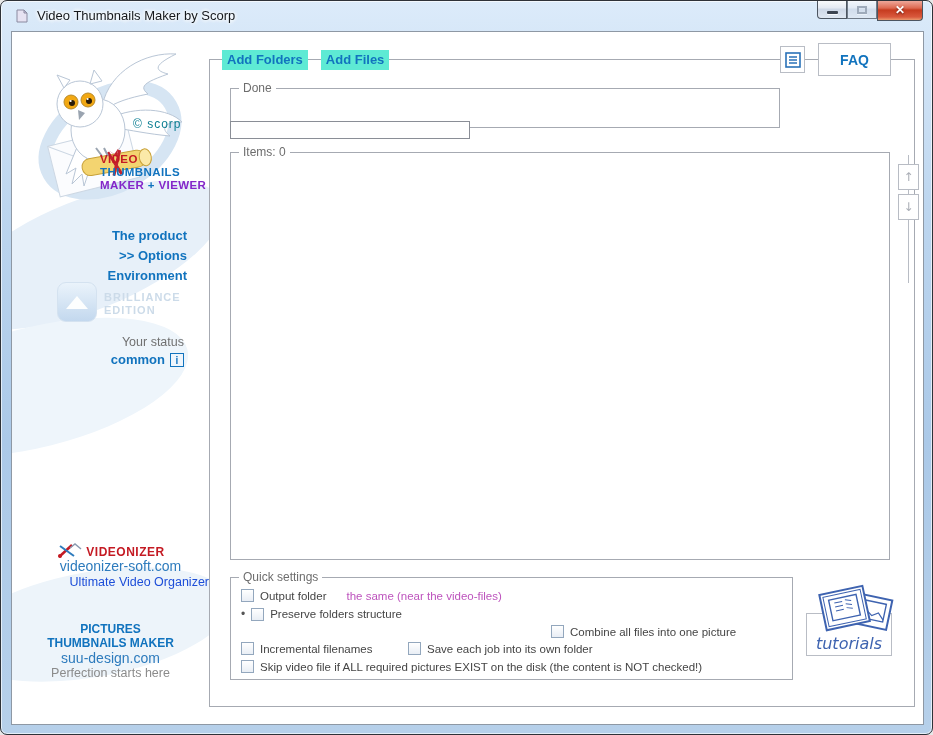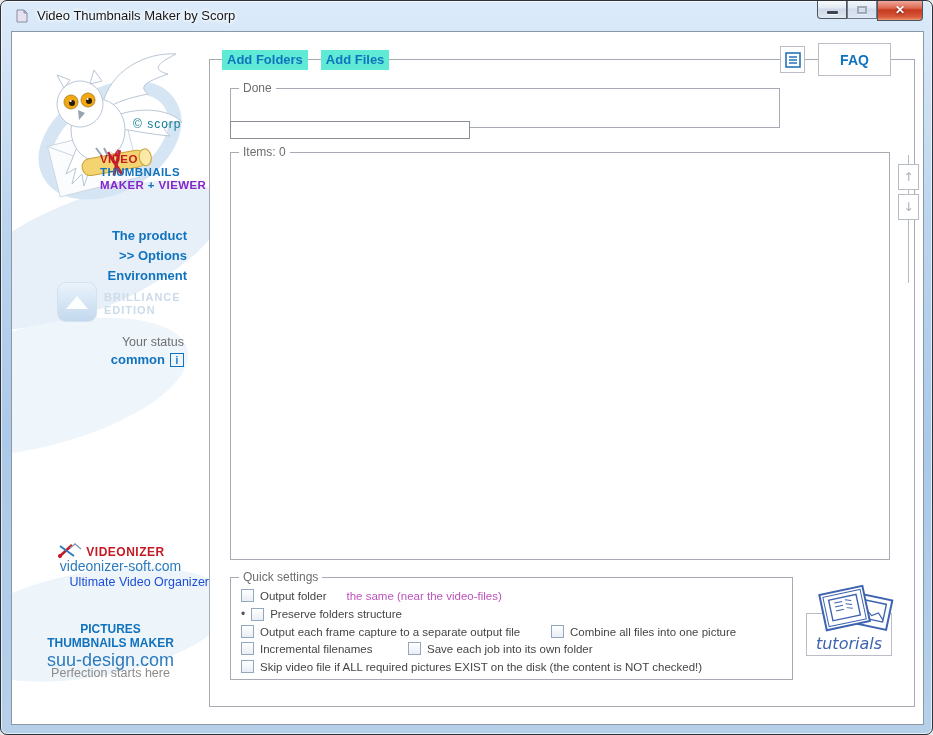--- a/index.html
+++ b/index.html
@@ -45,21 +45,21 @@
   .status-label{position:absolute;right:25px;top:303px;font-size:12.5px;color:#707070;}
   .status-row{position:absolute;right:25px;top:320px;font-size:13px;font-weight:bold;color:#1173be;display:flex;align-items:center;gap:5px;}
   .info-box{width:14px;height:14px;border:1px solid #1173be;color:#1173be;font-size:10px;font-weight:bold;
     text-align:center;line-height:13px;background:#eef5fc;cursor:pointer;}
   .vz-row{position:absolute;left:0;top:510px;width:197px;text-align:center;font-size:12px;font-weight:bold;color:#c41a23;letter-spacing:.5px;}
   .vz-row svg{vertical-align:-4px;margin-right:4px;}
   .vz-site{position:absolute;left:0;top:526px;width:197px;text-align:center;font-size:14px;color:#2d7bbd;cursor:pointer;padding-left:20px;}
   .vz-tag{position:absolute;left:0;top:543px;width:197px;text-align:right;font-size:12.5px;color:#1d4ed8;}
   .ptm1{position:absolute;left:0;top:590px;width:197px;text-align:center;font-size:12px;font-weight:bold;color:#1173be;}
   .ptm2{position:absolute;left:0;top:604px;width:197px;text-align:center;font-size:12px;font-weight:bold;color:#1173be;}
-  .ptm-site{position:absolute;left:0;top:618px;width:197px;text-align:center;font-size:18px;color:#2d7bbd;cursor:pointer;}
+  .ptm-site{position:absolute;left:0;top:618px;width:197px;text-align:center;font-size:14px;color:#2d7bbd;cursor:pointer;}
   .ptm-tag{position:absolute;left:0;top:634px;width:197px;text-align:center;font-size:12.5px;color:#8b8b8b;}
   
   .main{position:absolute;left:197px;top:27px;width:706px;height:648px;border:1px solid #a6aab2;}
   .legend-top{position:absolute;top:-10px;left:12px;display:flex;gap:13px;}
   .legend-top .lnk{background:#5eead4;padding:0 5px;font-size:13px;font-weight:bold;color:#1173be;line-height:20px;cursor:pointer;}
   .list-btn{position:absolute;top:-14px;left:570px;width:25px;height:27px;background:#fff;border:1px solid #b9bdc5;
     display:flex;align-items:center;justify-content:center;cursor:pointer;}
   .faq-btn{position:absolute;top:-17px;left:608px;width:73px;height:33px;background:#fff;border:1px solid #b9bdc5;
     display:flex;align-items:center;justify-content:center;font-size:14px;font-weight:bold;color:#1173be;cursor:pointer;}
   .gbox{position:absolute;border:1px solid #a6aab2;background:#fff;}
@@ -227,24 +227,20 @@
           <span>Output folder</span>
           <span class="magenta">the same (near the video-files)</span>
         </div>
 
         <div class="qrow" style="left:10px;top:29px;">
           <span class="bullet">•</span>
           <span class="cb"></span>
           <span>Preserve folders structure</span>
         </div>
 
-        <div class="qrow" style="left:10px;top:47px;">
-          <span class="cb"></span>
-          <span>Output each frame capture to a separate output file</span>
-        </div>
         <div class="qrow" style="left:320px;top:47px;">
           <span class="cb"></span>
           <span>Combine all files into one picture</span>
         </div>
 
         <div class="qrow" style="left:10px;top:64px;">
           <span class="cb"></span>
           <span>Incremental filenames</span>
         </div>
         <div class="qrow" style="left:177px;top:64px;">

